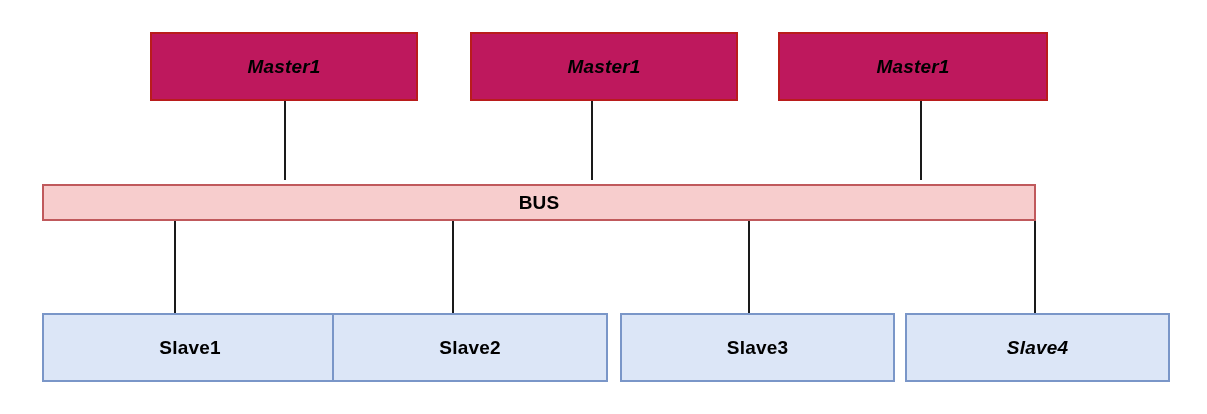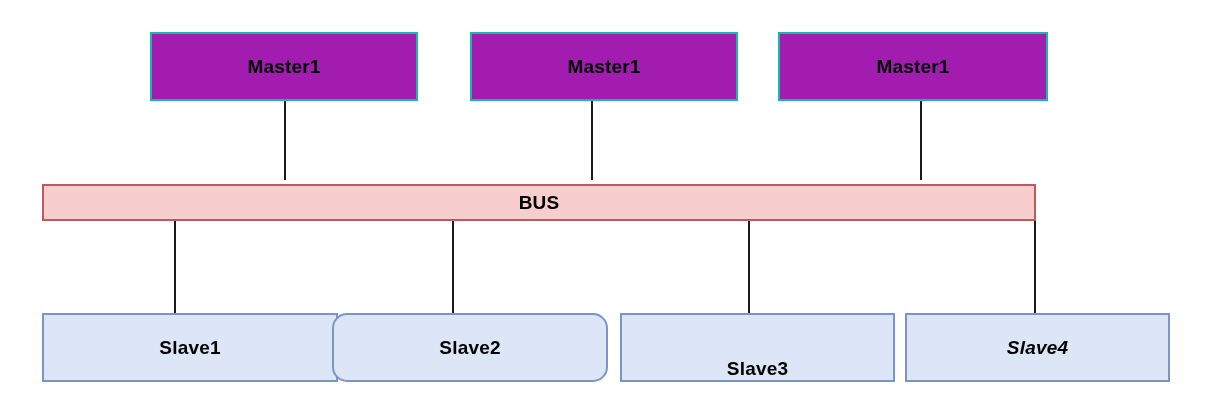--- a/index.html
+++ b/index.html
@@ -22,22 +22,23 @@
     box-sizing: border-box;
     display: flex;
     align-items: center;
     justify-content: center;
     font-size: 19px;
     font-weight: bold;
     color: #000000;
     letter-spacing: 0.2px;
   }
   .master-node {
-    background: #a21caf;
-    border: 2px solid #14b8a6;
+    background: #be185d;
+    border: 2px solid #b91c1c;
+    font-style: italic;
   }
   .bus-node {
     background: #f7cdcd;
     border: 2px solid #c0595c;
   }
   .slave-node {
     background: #dce6f7;
     border: 2px solid #7a96c8;
   }
   .connector {
@@ -73,23 +74,23 @@
       </div>
       <div class="node master-node" style="left: 778px; top: 32px; width: 270px; height: 69px;">
         <span class="node-label">Master1</span>
       </div>
       <div class="node bus-node" style="left: 42px; top: 184px; width: 994px; height: 37px;">
         <span class="node-label">BUS</span>
       </div>
       <div class="node slave-node" style="left: 42px; top: 313px; width: 296px; height: 69px;">
         <span class="node-label">Slave1</span>
       </div>
-      <div class="node slave-node" style="left: 332px; top: 313px; width: 276px; height: 69px; border-radius: 15px;">
+      <div class="node slave-node" style="left: 332px; top: 313px; width: 276px; height: 69px;">
         <span class="node-label">Slave2</span>
       </div>
-      <div class="node slave-node" style="left: 620px; top: 313px; width: 275px; height: 69px; align-items: flex-end;">
+      <div class="node slave-node" style="left: 620px; top: 313px; width: 275px; height: 69px;">
         <span class="node-label">Slave3</span>
       </div>
       <div class="node slave-node" style="left: 905px; top: 313px; width: 265px; height: 69px; font-style: italic;">
         <span class="node-label">Slave4</span>
       </div>
     </div>
 </div>
 
 </body></html>

